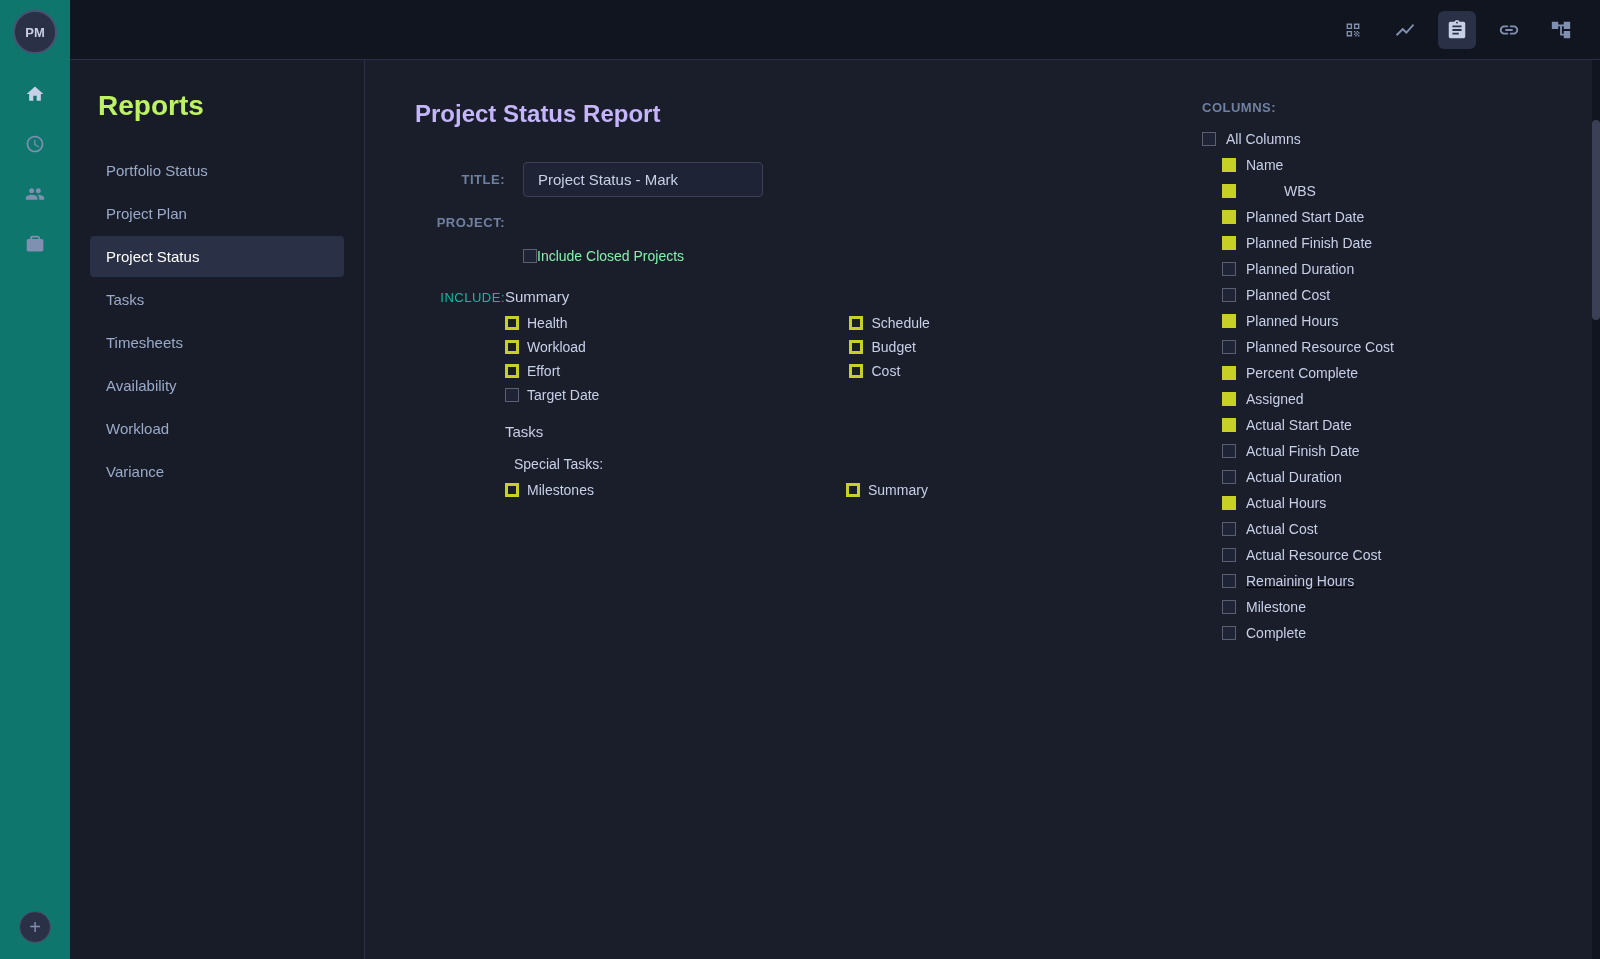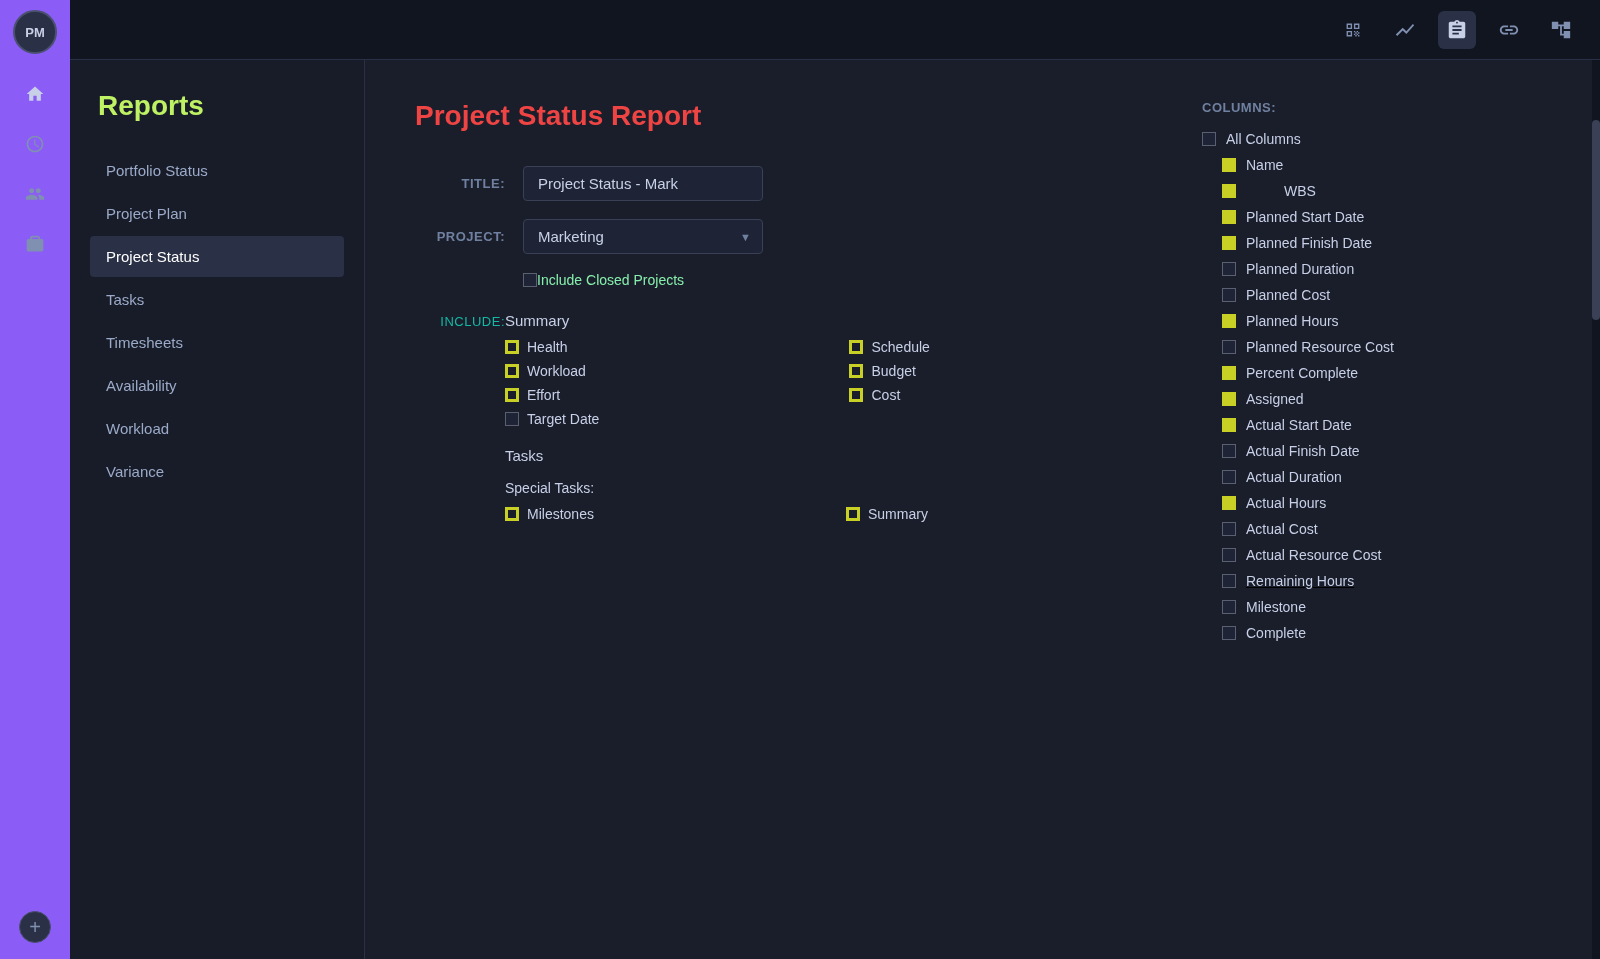--- a/index.html
+++ b/index.html
@@ -8,21 +8,21 @@
       height: 959px;
       background: #1a1e2a;
       font-family: Arial, sans-serif;
       display: flex;
       overflow: hidden;
     }
 
     
     .icon-nav {
       width: 70px;
-      background: #8b5cf6;
+      background: #0f766e;
       display: flex;
       flex-direction: column;
       align-items: center;
       padding-top: 10px;
       flex-shrink: 0;
     }
     .icon-nav .logo {
       width: 44px;
       height: 44px;
       border-radius: 50%;
@@ -143,23 +143,23 @@
       display: flex;
       gap: 60px;
     }
 
     .report-left {
       flex: 1;
       min-width: 0;
     }
 
     .report-title {
-      font-size: 28px;
+      font-size: 24px;
       font-weight: 600;
-      color: #ef4444;
+      color: #c4b5fd;
       margin-bottom: 34px;
     }
 
     .form-row {
       display: flex;
       align-items: center;
       margin-bottom: 18px;
     }
     .form-label {
       width: 90px;
@@ -289,20 +289,21 @@
       font-size: 15px;
       color: #c8d0e8;
       margin-bottom: 10px;
       font-weight: 500;
     }
     .special-tasks-title {
       font-size: 14px;
       color: #c8d0e8;
       margin-top: 16px;
       margin-bottom: 10px;
+      margin-left: 9px;
     }
 
     
     .report-main::-webkit-scrollbar { width: 6px; }
     .report-main::-webkit-scrollbar-track { background: #1a1e2a; }
     .report-main::-webkit-scrollbar-thumb { background: #3a4055; border-radius: 3px; }
 
     
     .columns-panel {
       width: 340px;
@@ -441,25 +442,20 @@
       <div class="report-left">
         <div class="report-title">Project Status Report</div>
 
         <div class="form-row">
           <div class="form-label">TITLE:</div>
           <input class="form-input" type="text" value="Project Status - Mark" style="">
         </div>
 
         <div class="form-row">
           <div class="form-label">PROJECT:</div>
-          <div class="select-wrapper">
-            <select class="form-select">
-              <option>Marketing</option>
-            </select>
-          </div>
         </div>
 
         <div class="checkbox-row">
           <div class="check-box-empty"></div>
           <span class="checkbox-label">Include Closed Projects</span>
         </div>
 
         <div class="include-section">
           <div class="include-label">INCLUDE:</div>
           <div class="include-content">

